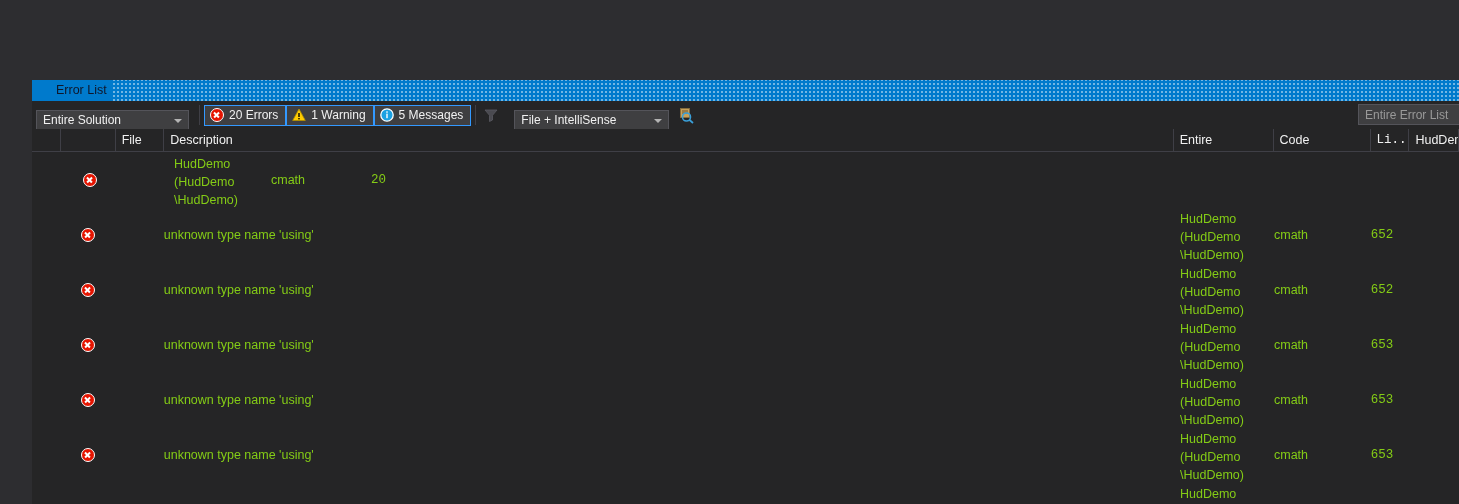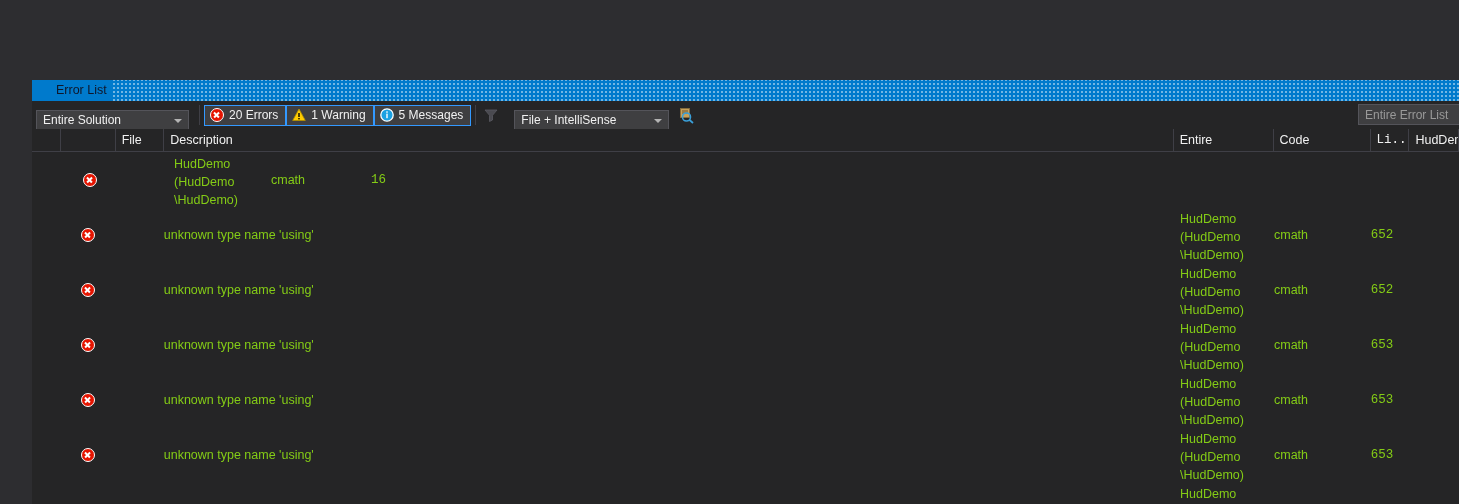--- a/index.html
+++ b/index.html
@@ -348,21 +348,21 @@
           <div class="cell c-icon cell-icon">
             <span class="ico ico-error"></span>
           </div>
           <div class="cell c-code middle"></div>
           <div class="cell c-proj project">
             <div>HudDemo</div>
             <div>(HudDemo</div>
             <div>\HudDemo)</div>
           </div>
           <div class="cell c-file middle">cmath</div>
-          <div class="cell c-line middle">16</div>
+          <div class="cell c-line middle">20</div>
           <div class="cell c-supp middle"></div>
         </div>
         <div class="row">
           <div class="cell c-sel"></div>
           <div class="cell c-icon cell-icon">
             <span class="ico ico-error"></span>
           </div>
           <div class="cell c-code middle"></div>
           <div class="cell c-desc middle">unknown type name 'using'</div>
           <div class="cell c-proj project">

